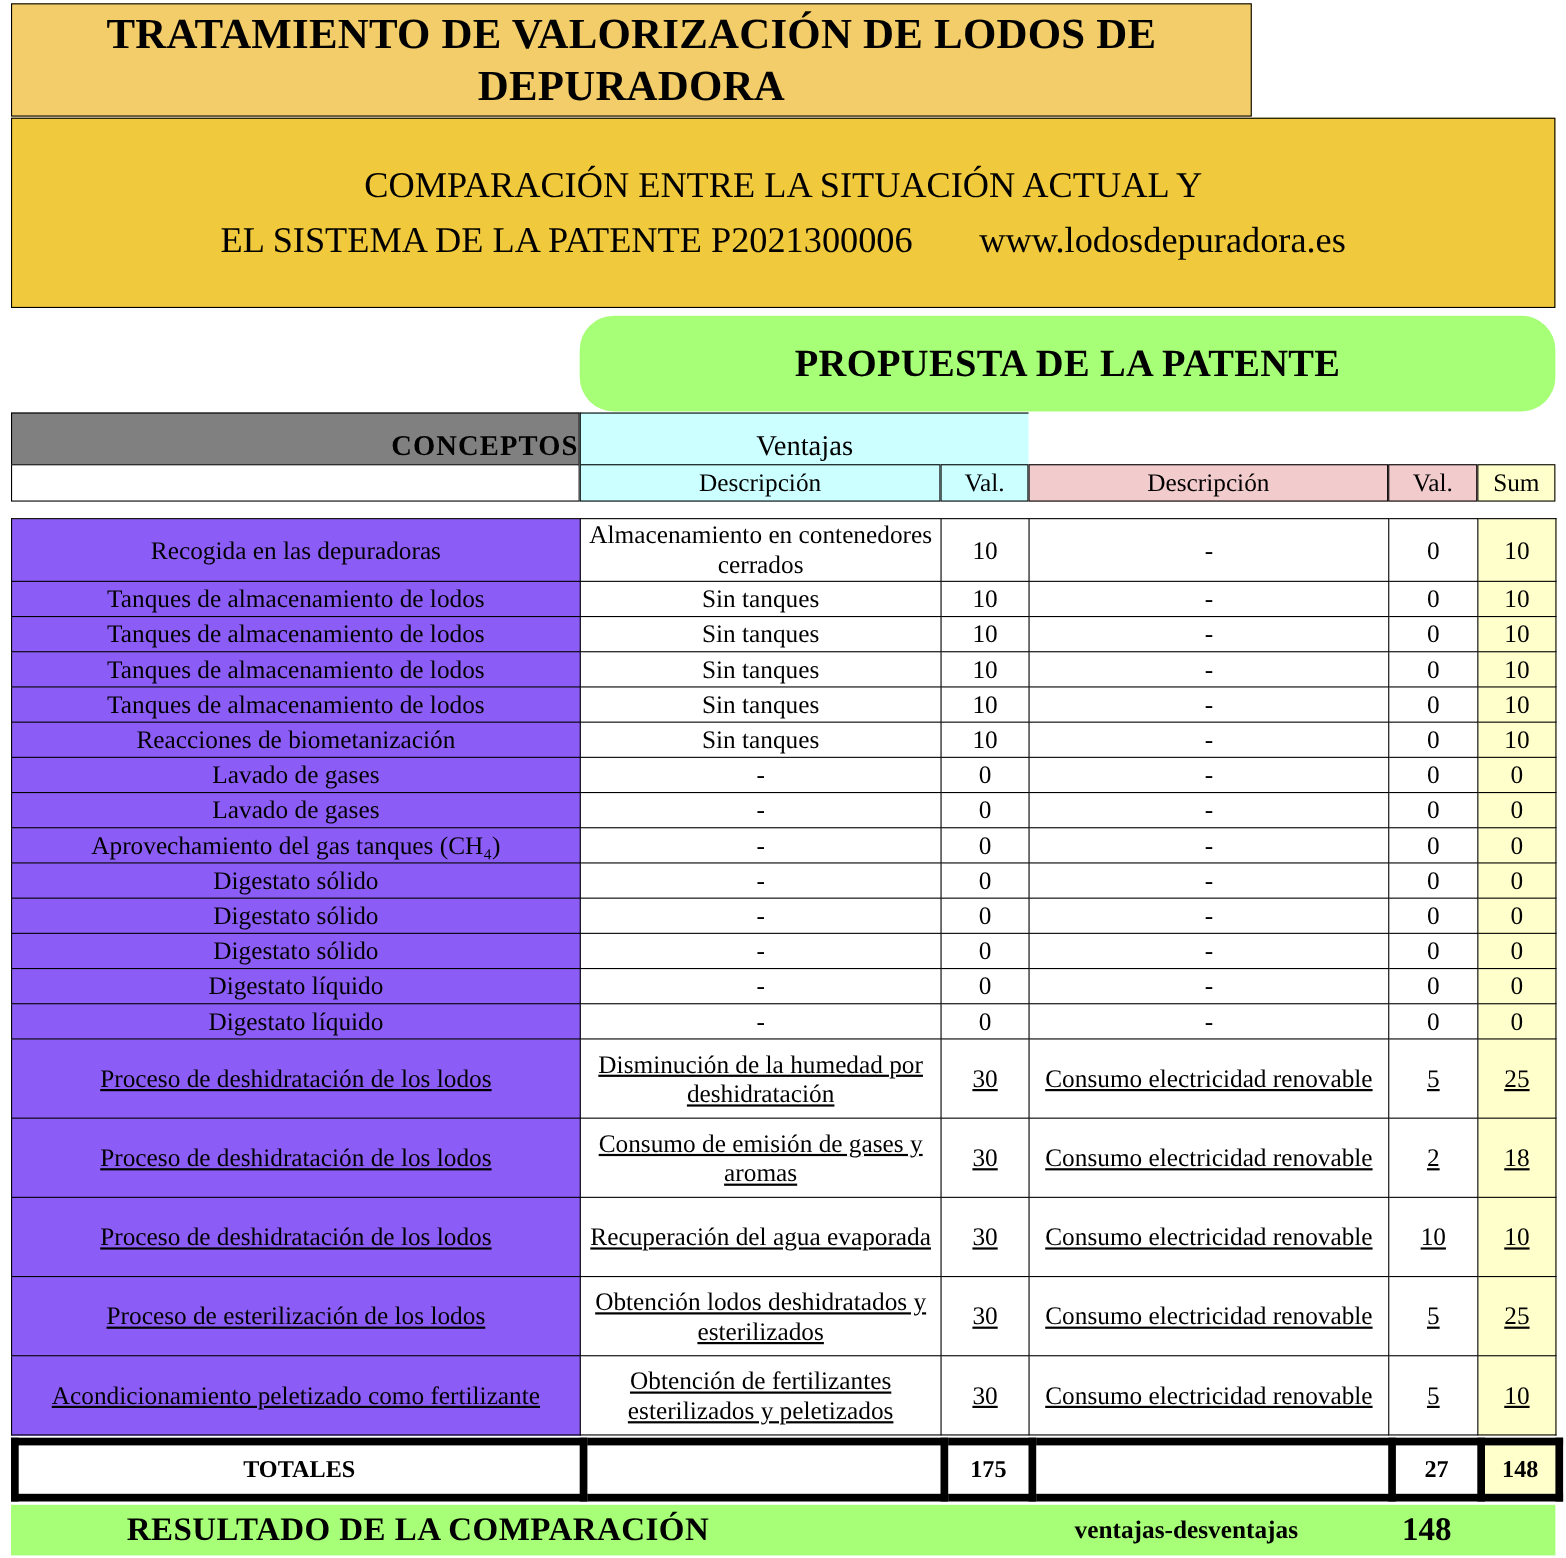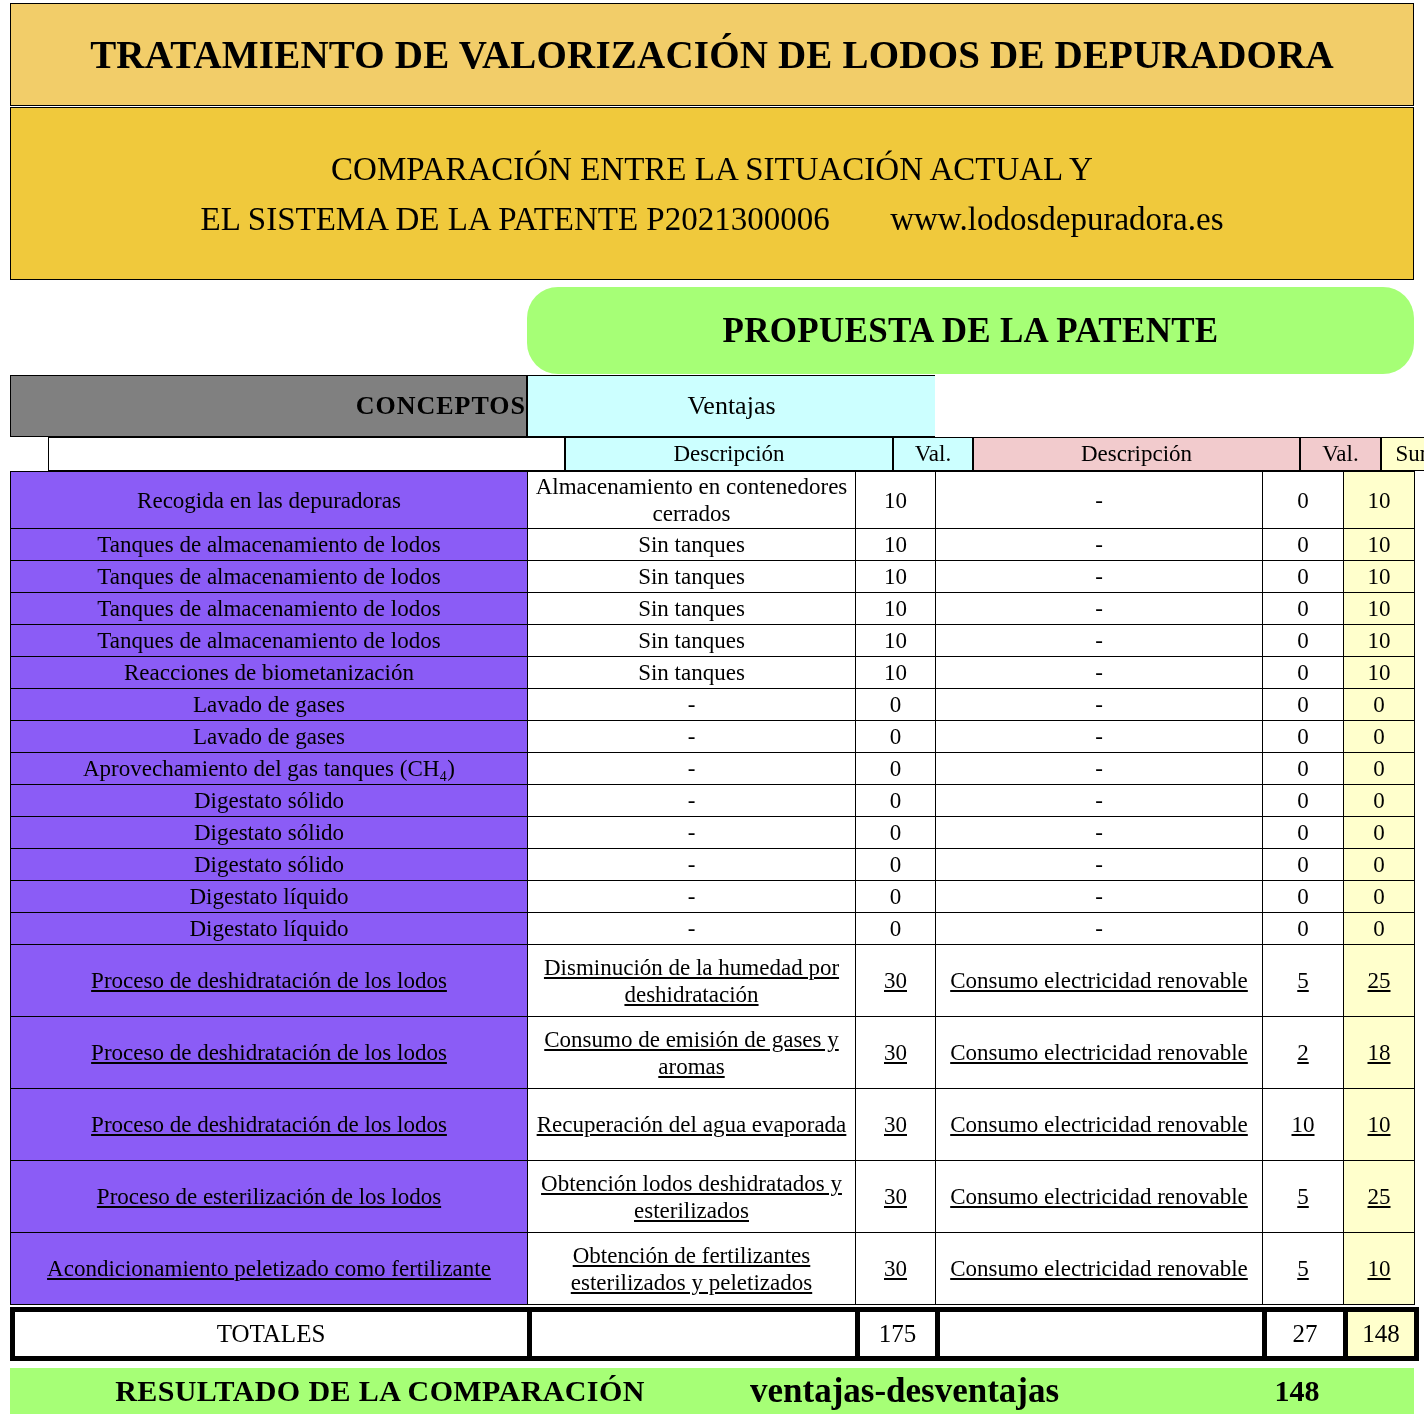--- a/index.html
+++ b/index.html
@@ -21,21 +21,21 @@
     width: 1424px;
     height: 1416px;
     box-sizing: border-box;
   }
 
   
   .title-bar-1 {
     position: absolute;
     left: 10px;
     top: 3px;
-    width: 1404px;
+    width: 1128px;
     height: 103px;
     background: #f2cd69;
     border: 1px solid #000000;
     box-sizing: border-box;
     display: flex;
     align-items: center;
     justify-content: center;
     text-align: center;
   }
   .title-bar-1 .t {
@@ -136,23 +136,22 @@
   .hdr-blank-right {
     left: 1343px;
     width: 71px;
     background: #ffffff;
     box-sizing: border-box;
   }
 
   
   .sub-row {
     position: absolute;
-    top: 437px;
+    top: 422px;
     height: 34px;
-    margin-left: 38px;
   }
   .sub-cell {
     box-sizing: border-box;
     border: 1px solid #000000;
     display: flex;
     align-items: center;
     justify-content: center;
     height: 34px;
   }
   .sub-cell .t { font-size: 23px; }
@@ -194,24 +193,24 @@
   
   .totals {
     position: absolute;
     left: 10px;
     top: 1307px;
     width: 1404px;
     border-collapse: collapse;
     table-layout: fixed;
   }
   .totals td {
-    border: 5px solid #000000;
+    border: 7px solid #000000;
     height: 42px;
-    font-size: 25px;
-    font-weight: normal;
+    font-size: 22px;
+    font-weight: bold;
     text-align: center;
     vertical-align: middle;
     background: #ffffff;
   }
   .totals td.t-sum { background: #ffffcc; }
 
   
   .result {
     position: absolute;
     left: 10px;
@@ -225,22 +224,22 @@
   }
   .result .res-title {
     width: 740px;
     text-align: center;
     font-size: 30px;
     font-weight: bold;
     letter-spacing: 0.4px;
   }
   .result .res-formula {
     width: 430px;
-    text-align: left;
-    font-size: 35px;
+    text-align: right;
+    font-size: 23px;
     font-weight: bold;
   }
   .result .res-value {
     width: 234px;
     text-align: center;
     font-size: 30px;
     font-weight: bold;
   }
 </style>
 </head>

